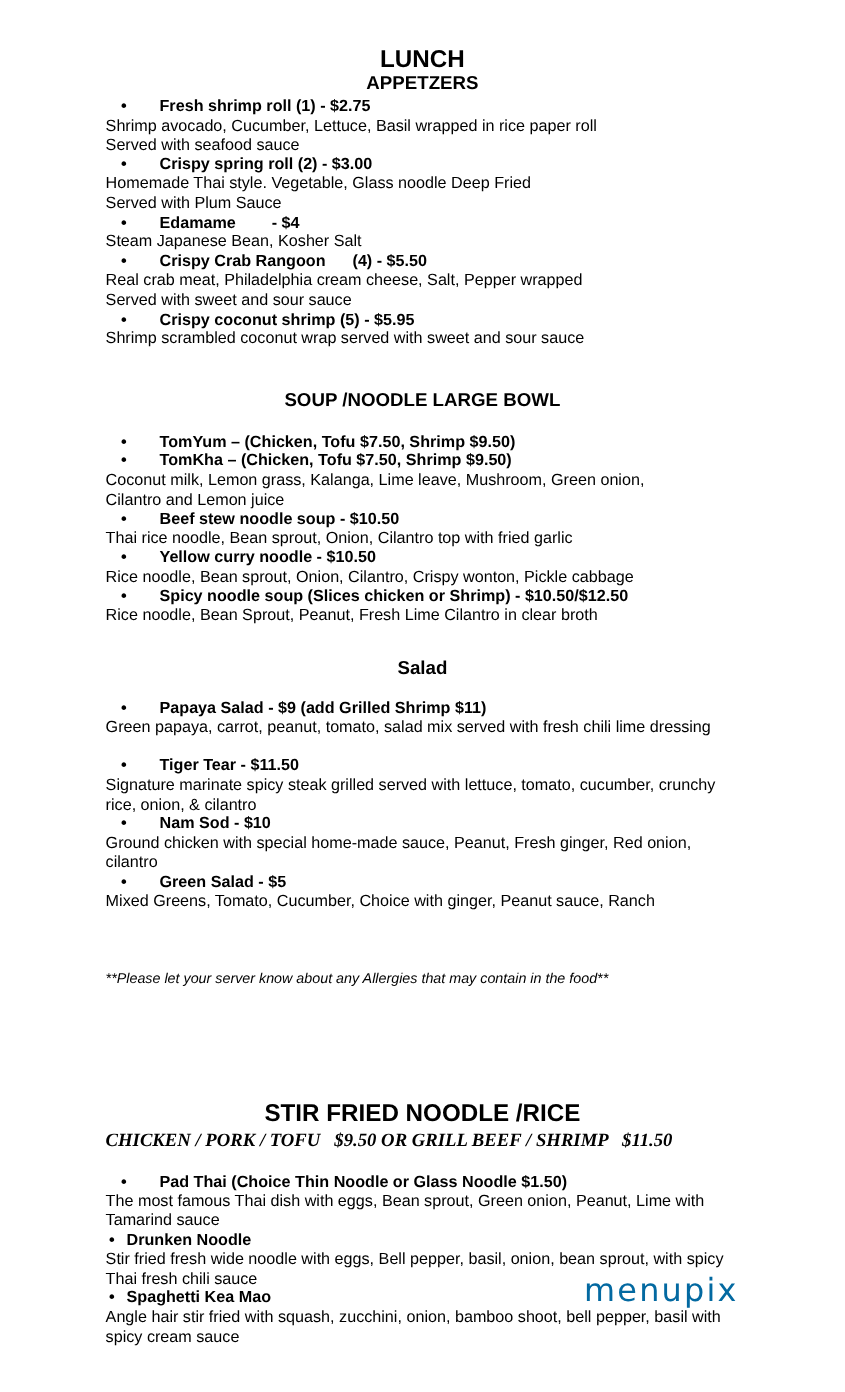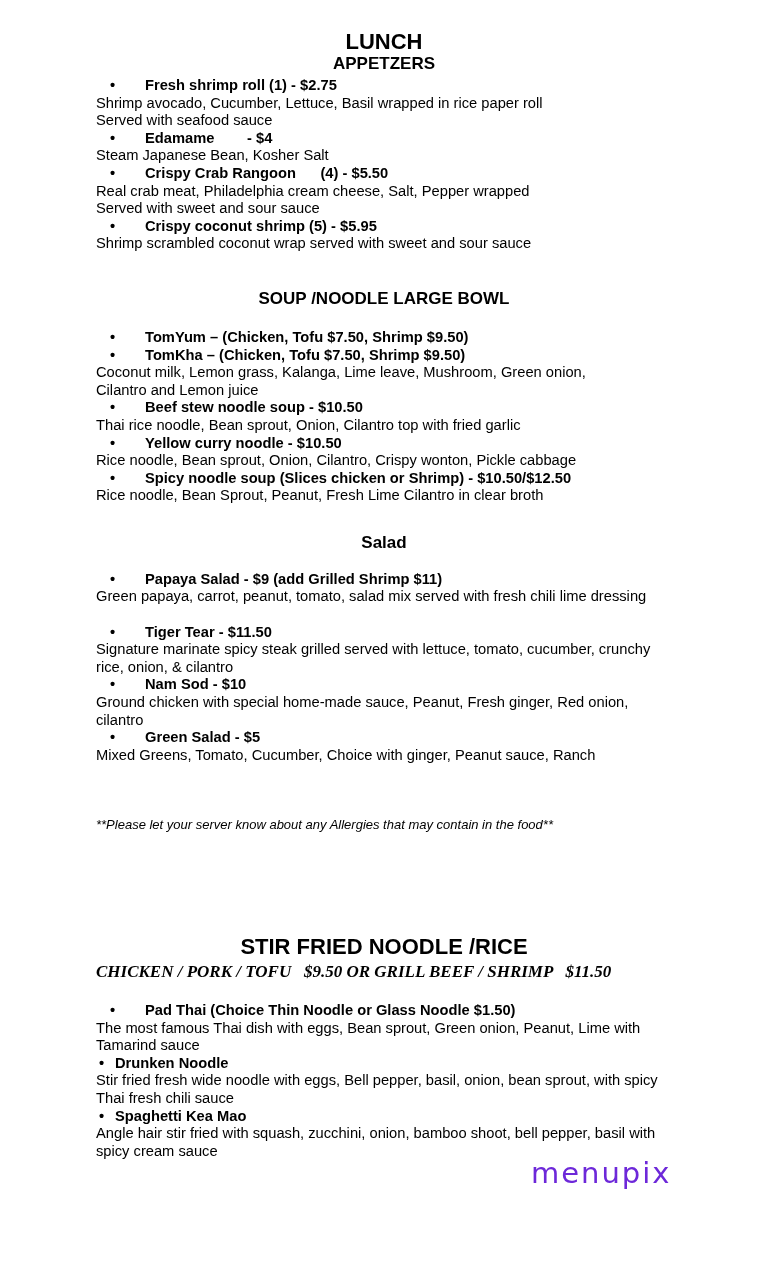--- a/index.html
+++ b/index.html
@@ -6,21 +6,21 @@
   html, body { margin: 0; padding: 0; }
   body {
     width: 768px;
     height: 1265px;
     background: #ffffff;
     color: #000000;
     font-family: "Liberation Sans", sans-serif;
     position: relative;
     overflow: hidden;
   }
-  .page { padding: 30px 96px 0 96px; }
+  .page { padding: 42px 96px 0 96px; }
 
   .doc-title {
     font-size: 22px;
     line-height: 24px;
     font-weight: bold;
     text-align: center;
     margin: 0;
   }
 
   .section-heading {
@@ -79,37 +79,42 @@
     white-space: nowrap;
   }
 
   .watermark {
     position: absolute;
     left: 531px;
     top: 1157px;
     font-size: 29px;
     line-height: 32px;
     letter-spacing: 2px;
-    color: #6d28d9;
+    color: #0369a1;
     font-family: "DejaVu Sans", sans-serif;
     pointer-events: none;
   }
 </style>
 </head>
 <body>
 
 <div class="page">
   <h1 class="doc-title">LUNCH</h1>
   <div id="menu-root">
       <section class="menu-section">
         <h2 class="section-heading">APPETZERS</h2>
         <div class="menu-item">
           <div class="item-name-row"><span class="bullet">•</span><span class="item-name">Fresh shrimp roll (1) - $2.75</span></div>
           <div class="item-desc">Shrimp avocado, Cucumber, Lettuce, Basil wrapped in rice paper roll</div>
           <div class="item-desc">Served with seafood sauce</div>
+        </div>
+        <div class="menu-item">
+          <div class="item-name-row"><span class="bullet">•</span><span class="item-name">Crispy spring roll (2) - $3.00</span></div>
+          <div class="item-desc">Homemade Thai style. Vegetable, Glass noodle Deep Fried</div>
+          <div class="item-desc">Served with Plum Sauce</div>
         </div>
         <div class="menu-item">
           <div class="item-name-row"><span class="bullet">•</span><span class="item-name">Edamame        - $4</span></div>
           <div class="item-desc">Steam Japanese Bean, Kosher Salt</div>
         </div>
         <div class="menu-item">
           <div class="item-name-row"><span class="bullet">•</span><span class="item-name">Crispy Crab Rangoon      (4) - $5.50</span></div>
           <div class="item-desc">Real crab meat, Philadelphia cream cheese, Salt, Pepper wrapped</div>
           <div class="item-desc">Served with sweet and sour sauce</div>
         </div>

